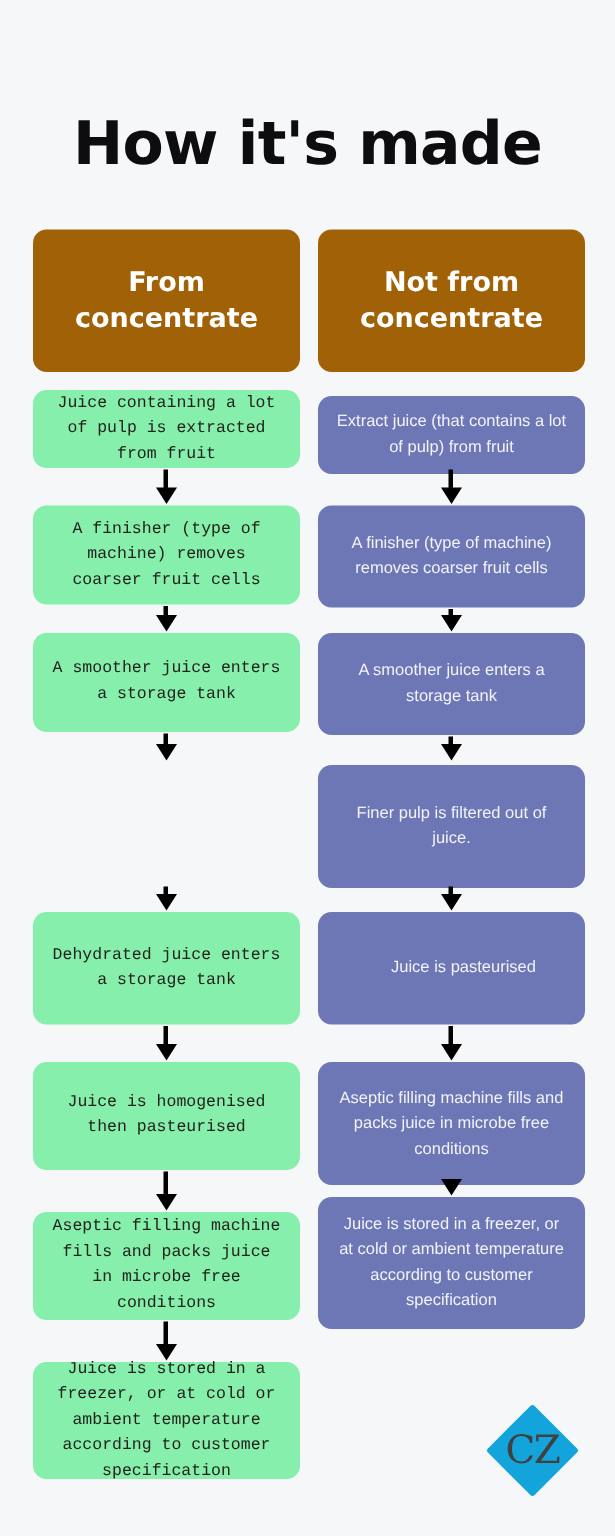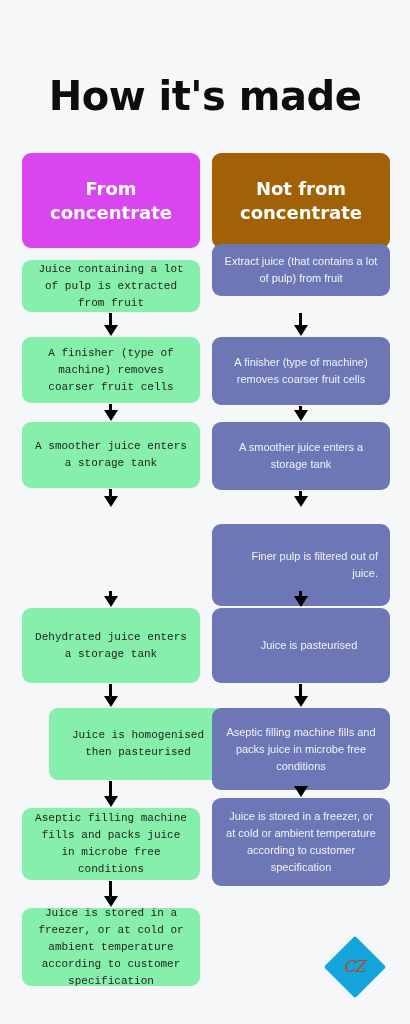--- a/index.html
+++ b/index.html
@@ -48,21 +48,21 @@
     justify-content: center;
     text-align: center;
     color: #ffffff;
     font-size: 18px;
     line-height: 24px;
     font-weight: bold;
     font-family: "DejaVu Sans", sans-serif;
     box-sizing: border-box;
     padding: 0 10px;
   }
-  .header-green { background: #d946ef; }
+  .header-green { background: #a16207; }
   .header-blue  { background: #a16207; }
 
   
   .step {
     position: absolute;
     width: 178px;
     border-radius: 9px;
     display: flex;
     align-items: center;
     justify-content: center;
@@ -125,42 +125,41 @@
   }
   .logo .mark {
     position: absolute;
     left: 0;
     top: 0;
     width: 62px;
     height: 62px;
     display: flex;
     align-items: center;
     justify-content: center;
-    color: #c2410c;
+    color: #404040;
     font-family: "DejaVu Serif", serif;
-    font-size: 16px;
-    font-style: italic;
+    font-size: 26px;
     letter-spacing: -1px;
     line-height: 1;
   }
 </style>
 </head>
 <body>
 
 <div class="page">
 
   <div class="title">How it's made</div>
 
   <div class="header-box header-green" style="left:22px;">From concentrate</div>
 
   <div class="step step-green" style="left:22px; top:260px;  height:52px;">Juice containing a lot of pulp is extracted from fruit</div>
   <div class="step step-green" style="left:22px; top:337px;  height:66px;">A finisher (type of machine) removes coarser fruit cells</div>
   <div class="step step-green" style="left:22px; top:422px;  height:66px;">A smoother juice enters a storage tank</div>
   <div class="step step-green" style="left:22px; top:608px;  height:75px;text-align:center;">Dehydrated juice enters a storage tank</div>
-  <div class="step step-green" style="left:22px; top:708px;  height:72px;margin-left:27px;">Juice is homogenised then pasteurised</div>
+  <div class="step step-green" style="left:22px; top:708px;  height:72px;">Juice is homogenised then pasteurised</div>
   <div class="step step-green" style="left:22px; top:808px;  height:72px;">Aseptic filling machine fills and packs juice in microbe free conditions</div>
   <div class="step step-green" style="left:22px; top:908px;  height:78px;">Juice is stored in a freezer, or at cold or ambient temperature according to customer specification</div>
 
   <div class="arrow" style="left:104px; top:313px; height:23px;">
       <div class="shaft" style="height:13px;"></div>
       <div class="head"></div>
     </div>
   <div class="arrow" style="left:104px; top:404px; height:17px;">
       <div class="shaft" style="height:7px;"></div>
       <div class="head"></div>
@@ -181,24 +180,24 @@
       <div class="shaft" style="height:16px;"></div>
       <div class="head"></div>
     </div>
   <div class="arrow" style="left:104px; top:881px; height:26px;">
       <div class="shaft" style="height:16px;"></div>
       <div class="head"></div>
     </div>
 
   <div class="header-box header-blue" style="left:212px;">Not from concentrate</div>
 
-  <div class="step step-blue" style="left:212px; top:244px; height:52px;text-align:center;">Extract juice (that contains a lot of pulp) from fruit</div>
+  <div class="step step-blue" style="left:212px; top:264px; height:52px;text-align:center;">Extract juice (that contains a lot of pulp) from fruit</div>
   <div class="step step-blue" style="left:212px; top:337px; height:68px;">A finisher (type of machine) removes coarser fruit cells</div>
   <div class="step step-blue" style="left:212px; top:422px; height:68px;">A smoother juice enters a storage tank</div>
-  <div class="step step-blue" style="left:212px; top:524px; height:82px;text-align:right;">Finer pulp is filtered out of juice.</div>
+  <div class="step step-blue" style="left:212px; top:510px; height:82px;">Finer pulp is filtered out of juice.</div>
   <div class="step step-blue" style="left:212px; top:608px; height:75px;padding-left:28px;">Juice is pasteurised</div>
   <div class="step step-blue" style="left:212px; top:708px; height:82px;">Aseptic filling machine fills and packs juice in microbe free conditions</div>
   <div class="step step-blue" style="left:212px; top:798px; height:88px;">Juice is stored in a freezer, or at cold or ambient temperature according to customer specification</div>
 
   <div class="arrow" style="left:294px; top:313px; height:23px;">
       <div class="shaft" style="height:13px;"></div>
       <div class="head"></div>
     </div>
   <div class="arrow" style="left:294px; top:406px; height:15px;">
       <div class="shaft" style="height:5px;"></div>

